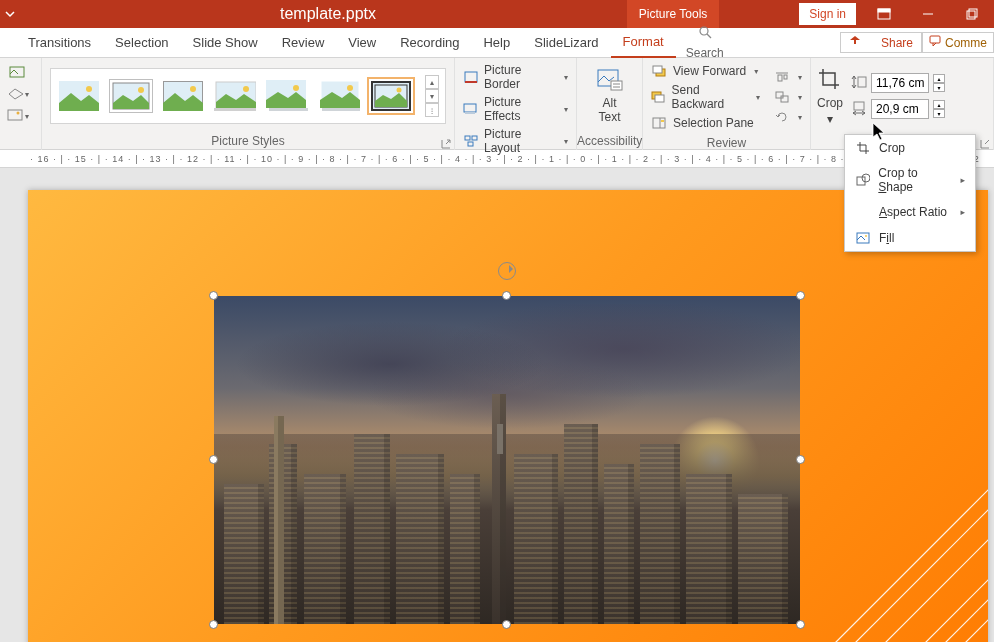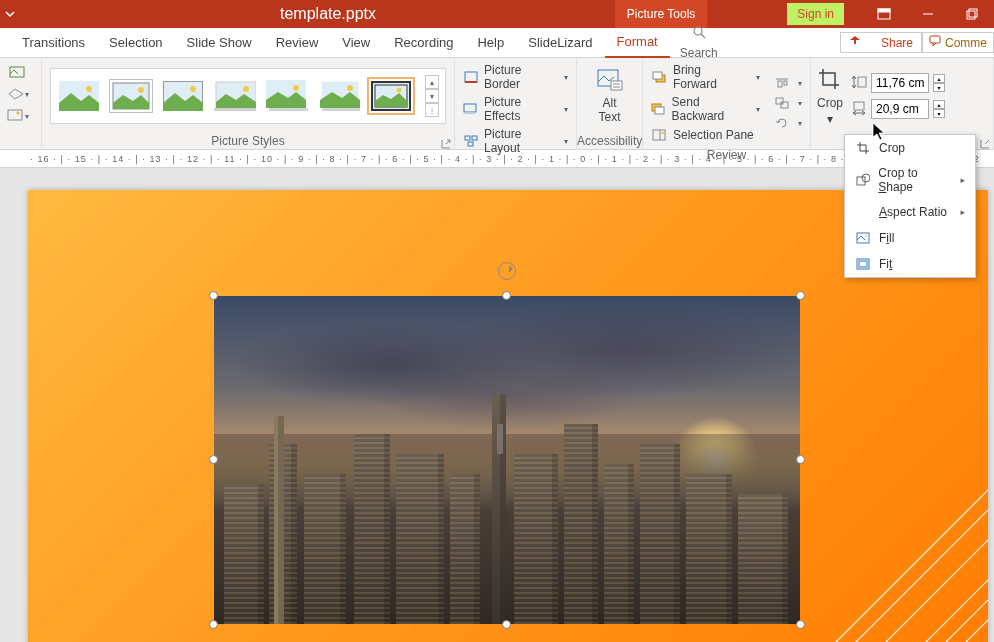--- a/index.html
+++ b/index.html
@@ -6,26 +6,26 @@
 body { width:994px; height:642px; overflow:hidden; background:#fff; position:relative; }
 
 
 .titlebar { height:28px; background:#b9361c; display:flex; align-items:center; color:#fff; }
 .titlebar .qat { width:20px; height:28px; display:flex; align-items:center; justify-content:center; }
 .titlebar .qat svg { stroke:#fff; }
 .titlebar .filename { flex:0 0 auto; margin-left:260px; font-size:16px; }
 .titlebar .spacer { flex:1; }
 .titlebar .contexttab { background:#d24726; height:28px; padding:0 12px; display:flex; align-items:center; font-size:12px; }
 .titlebar .gap1 { width:80px; }
-.titlebar .signin { background:#bef264; color:#d24726; height:22px; padding:2px 10px; margin-right:18px; font-size:12px; border:none; }
+.titlebar .signin { background:#ffffff; color:#d24726; height:22px; padding:2px 10px; margin-right:6px; font-size:12px; border:none; }
 .titlebar .winbtn { width:44px; height:28px; display:flex; align-items:center; justify-content:center; }
 .titlebar .winbtn svg { stroke:#fff; fill:none; }
 
 
-.tabrow { height:30px; background:#fff; border-bottom:1px solid #d4d4d4; display:flex; align-items:center; padding-left:10px;justify-content:flex-end; }
+.tabrow { height:30px; background:#fff; border-bottom:1px solid #d4d4d4; display:flex; align-items:center; padding-left:16px;justify-content:flex-end; }
 .tabrow .tab { padding:0 12px; height:30px; display:flex; align-items:center; color:#444; font-size:13px; cursor:pointer; }
 .tabrow .tab.active { color:#c43e1c; border-bottom:2px solid #c43e1c; }
 .tabrow .search { display:flex; align-items:center; gap:4px; padding:0 10px; color:#666;flex-direction:column; }
 .tabrow .spacer2 { flex:1; }
 .tabrow .share { border:1px solid #ccc; padding:2px 8px; color:#c43e1c; display:flex; align-items:center; gap:20px; }
 .tabrow .comments { border:1px solid #ccc; padding:2px 6px; color:#a16207; display:flex; align-items:center; gap:4px; }
 
 
 .ribbon { height:92px; background:#f3f2f1; border-bottom:1px solid #d4d4d4; display:flex; position:relative; }
 .group { border-right:1px solid #e1e1e1; height:92px; display:flex; flex-direction:column; }
@@ -326,21 +326,21 @@
   <div class="group g5" style="width:168px">
     <div class="body">
       <div class="col">
         <div class="rowbtn">
             <span class="smallico">
               <svg width="14" height="12">
                 <rect x="4" y="4" width="9" height="7" fill="#f2c94c" stroke="#b27d12"></rect>
                 <rect x="1" y="1" width="9" height="7" fill="#fff" stroke="#888"></rect>
               </svg>
             </span>
-            <span>Bring Forward</span>
+            <span>View Forward</span>
             <span class="dd">▾</span>
           </div>
         <div class="rowbtn">
             <span class="smallico">
               <svg width="14" height="12">
                 <rect x="1" y="1" width="9" height="7" fill="#f2c94c" stroke="#b27d12"></rect>
                 <rect x="4" y="4" width="9" height="7" fill="#fff" stroke="#888"></rect>
               </svg>
             </span>
             <span>Send Backward</span>
@@ -511,26 +511,17 @@
   <div class="mi">
       <span class="ico">
         <svg width="14" height="12">
           <rect x="1" y="1" width="12" height="10" fill="none" stroke="#3a7abd"></rect>
           <path d="M1 8 L5 4 L9 8" stroke="#3a7abd" fill="none"></path>
           <circle cx="10" cy="4" r="1" fill="#f2c94c"></circle>
         </svg>
       </span>
       <span>F<span class="u">i</span>ll</span>
     </div>
-  <div class="mi">
-      <span class="ico">
-        <svg width="14" height="12">
-          <rect x="1" y="1" width="12" height="10" fill="none" stroke="#3a7abd"></rect>
-          <rect x="3" y="3" width="8" height="6" fill="none" stroke="#3a7abd"></rect>
-        </svg>
-      </span>
-      <span>Fi<span class="u">t</span></span>
-    </div>
 </div>
 
 <div class="cursor"><svg width="16" height="20">
       <path d="M1 1 L1 15 L5 12 L8 18 L10 17 L7 11 L12 11 Z" fill="#000" stroke="#fff" stroke-width="0.8"></path>
     </svg></div>
 
 </body></html>

